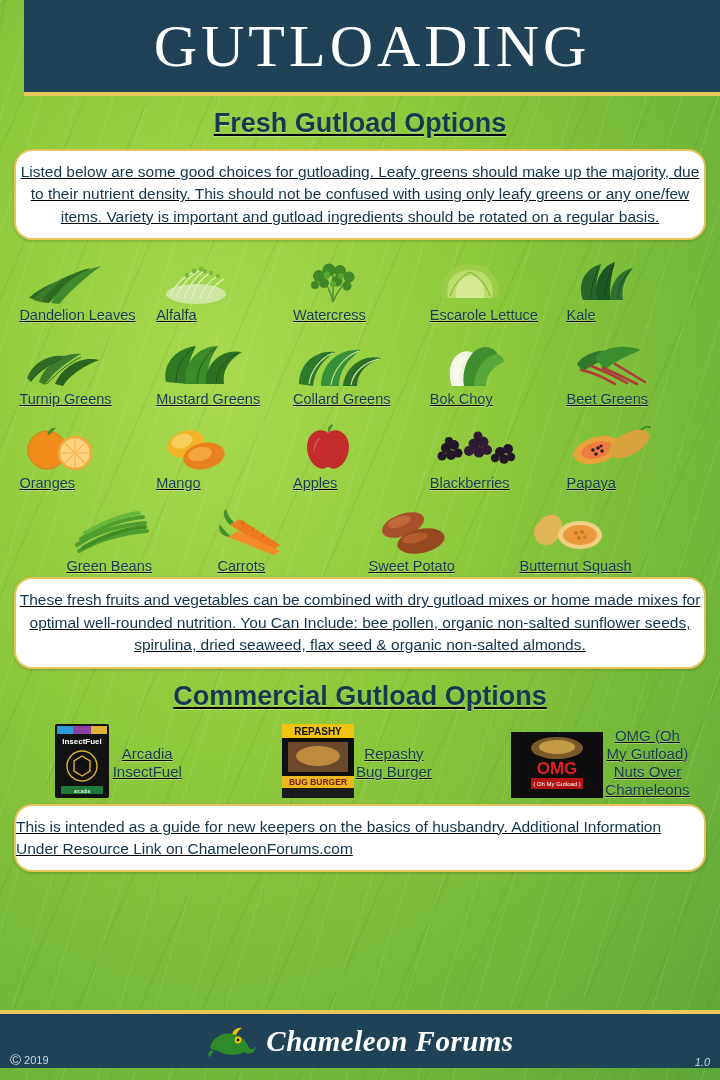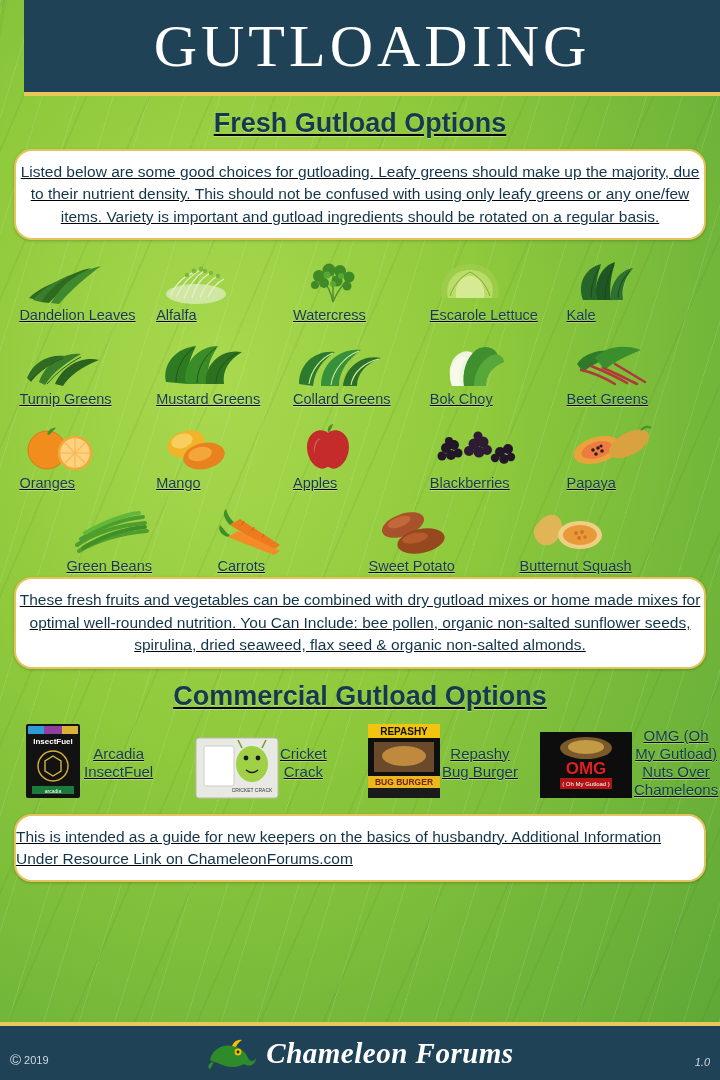--- a/index.html
+++ b/index.html
@@ -105,21 +105,21 @@
     height: 78px; display: flex; align-items: flex-end; justify-content: center;
     margin-bottom: 4px;
   }
   .prod-label {
     font-size: 15px; color: #17394c; text-align: center; line-height: 1.2;
     text-shadow: 0 1px 0 rgba(255,255,255,0.3);
   }
 
   
   .footer {
-    position: absolute; left: 0; bottom: 0;
+    position: absolute; left: 0; bottom: 12px;
     width: 720px; height: 58px;
     background: #1f4257;
     border-top: 4px solid #e8c85a;
     display: flex; align-items: center; justify-content: center;
   }
   .footer-brand {
     font-family: "Liberation Serif", serif;
     color: #ffffff;
     font-size: 29px;
     font-style: italic;
@@ -521,38 +521,20 @@
             <rect x="10" y="64" width="42" height="8" fill="#1e7a3a"></rect>
             <text x="31" y="70.5" font-size="5" fill="#ffffff" text-anchor="middle" font-family="Liberation Sans, sans-serif">arcadia</text>
           </svg>
         </div>
         <div class="prod-label">
           <span>Arcadia</span><br>
           <span>InsectFuel</span>
         </div>
       </div>
 
-      <div class="product">
-        <div class="prod-img">
-          <svg width="86" height="66" viewBox="0 0 86 66">
-            <rect x="2" y="4" width="82" height="60" rx="3" fill="#e9e9e4" stroke="#b9b9b0" stroke-width="1"></rect>
-            <rect x="10" y="12" width="30" height="40" rx="2" fill="#ffffff" stroke="#cccccc"></rect>
-            <ellipse cx="58" cy="30" rx="16" ry="18" fill="#9fd046"></ellipse>
-            <circle cx="52" cy="24" r="2.4" fill="#1c1c1c"></circle>
-            <circle cx="64" cy="24" r="2.4" fill="#1c1c1c"></circle>
-            <path d="M52 36 Q58 41 64 36" stroke="#1c1c1c" stroke-width="1.6" fill="none"></path>
-            <path d="M48 14 L44 6 M68 14 L72 6" stroke="#6fa032" stroke-width="1.6"></path>
-            <text x="58" y="58" font-size="5" fill="#333" text-anchor="middle" font-family="Liberation Sans, sans-serif">CRICKET CRACK</text>
-          </svg>
-        </div>
-        <div class="prod-label">
-          <span>Cricket</span><br>
-          <span>Crack</span>
-        </div>
-      </div>
 
       <div class="product">
         <div class="prod-img">
           <svg width="76" height="78" viewBox="0 0 76 78">
             <rect x="2" y="2" width="72" height="74" fill="#0f0f0f"></rect>
             <rect x="2" y="2" width="72" height="14" fill="#f1c40f"></rect>
             <text x="38" y="13" font-size="10" fill="#111" text-anchor="middle" font-family="Liberation Sans, sans-serif" font-weight="bold">REPASHY</text>
             <rect x="8" y="20" width="60" height="30" fill="#6a4a2a"></rect>
             <ellipse cx="38" cy="34" rx="22" ry="10" fill="#c08a3e"></ellipse>
             <rect x="2" y="54" width="72" height="12" fill="#e8b81d"></rect>
@@ -577,21 +559,21 @@
             <text x="48" y="56" font-size="6" fill="#ffffff" text-anchor="middle" font-family="Liberation Sans, sans-serif">( Oh My Gutload )</text>
           </svg>
         </div>
         <div class="prod-label">
           <span>OMG (Oh My Gutload)</span><br>
           <span>Nuts Over Chameleons</span>
         </div>
       </div>
     </div>
 
-    <div class="note-box" style="margin-top: 10px; text-align: left;">This is intended as a guide for new keepers on the basics of husbandry. Additional Information Under Resource Link on ChameleonForums.com</div>
+    <div class="note-box" style="margin-top: 0; text-align: left;">This is intended as a guide for new keepers on the basics of husbandry. Additional Information Under Resource Link on ChameleonForums.com</div>
 
   </div>
 
   <div class="footer">
     <span class="chameleon-logo">
       <svg width="52" height="34" viewBox="0 0 52 34">
         <path d="M4 24 C6 14 16 8 26 10 C34 11 40 16 42 22 C44 26 48 26 50 22 C50 28 44 32 38 28 C32 32 22 32 14 28 C10 26 6 26 4 24 Z" fill="#2f8a2a"></path>
         <circle cx="32" cy="16" r="3.4" fill="#f2c200"></circle>
         <circle cx="32" cy="16" r="1.4" fill="#1a1a1a"></circle>
         <path d="M26 10 C28 5 32 3 36 4 C33 6 31 8 30 11 Z" fill="#f2c200"></path>

